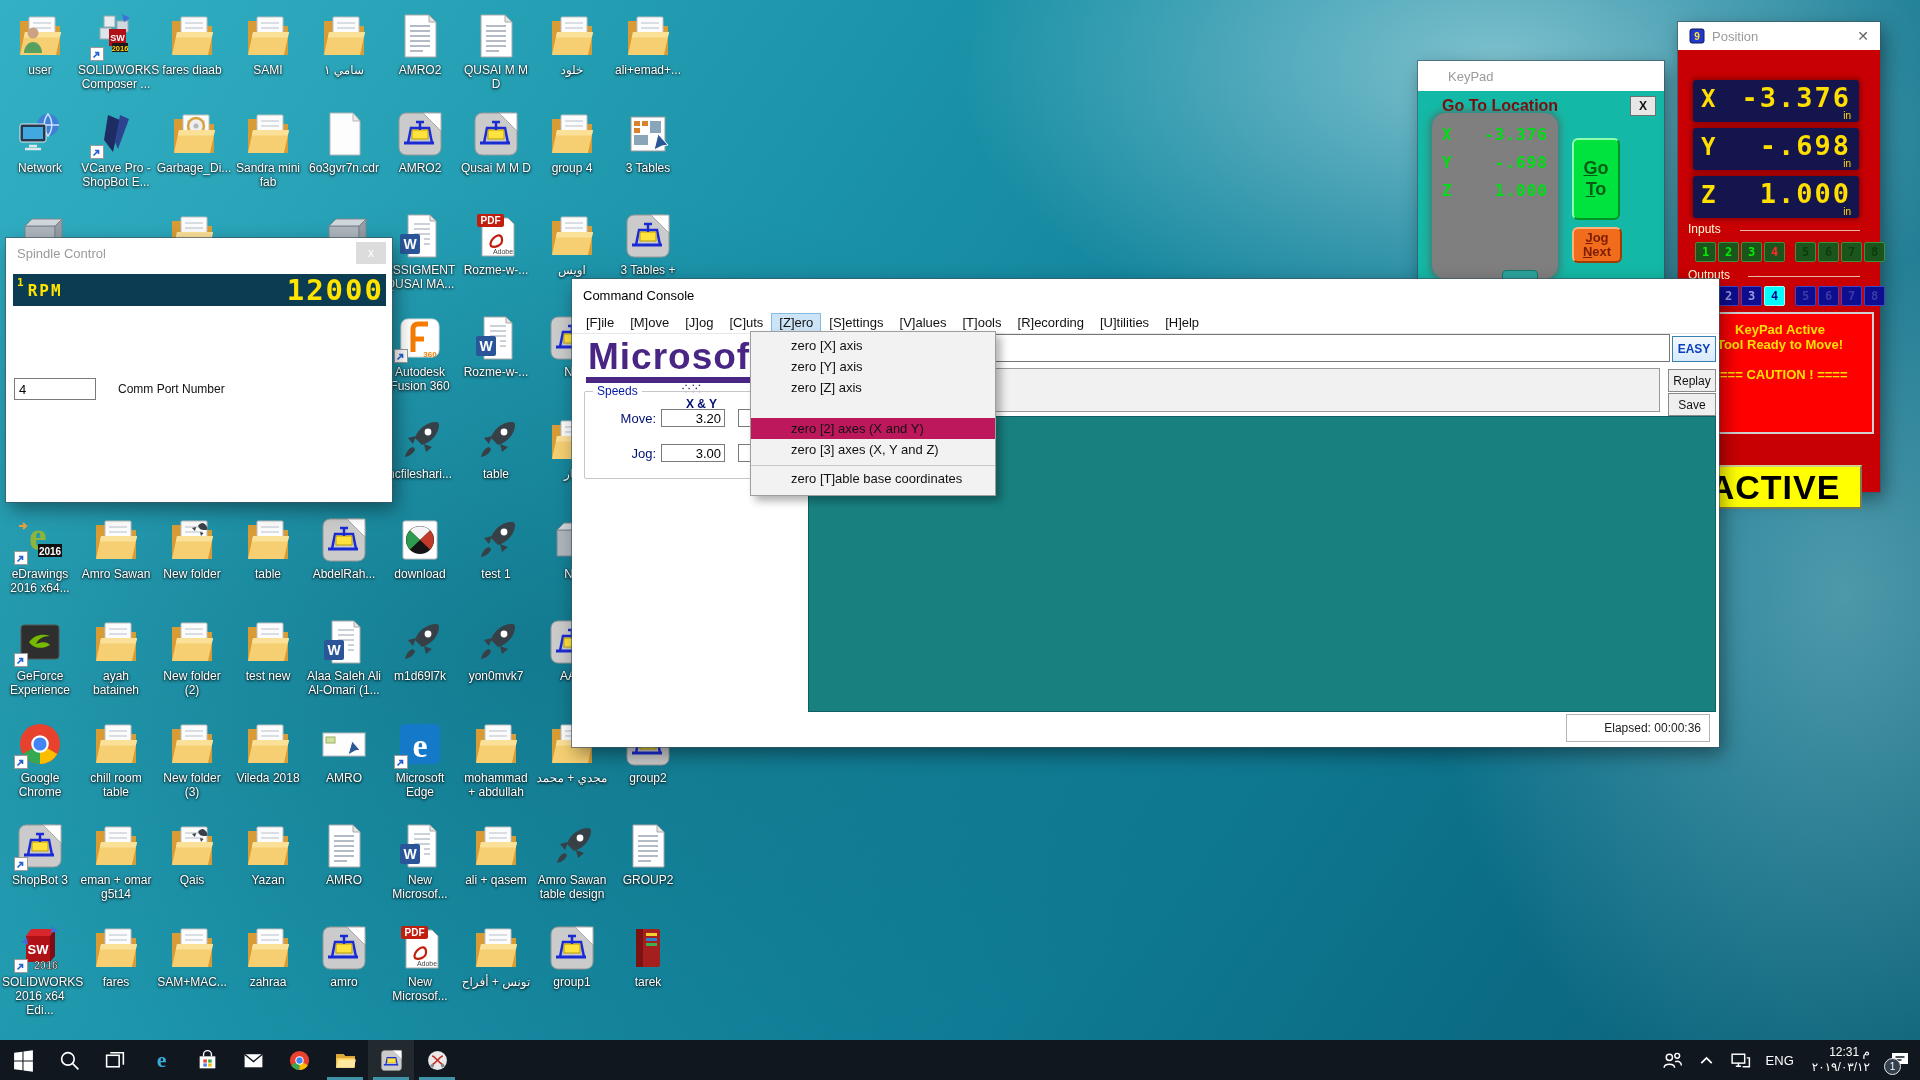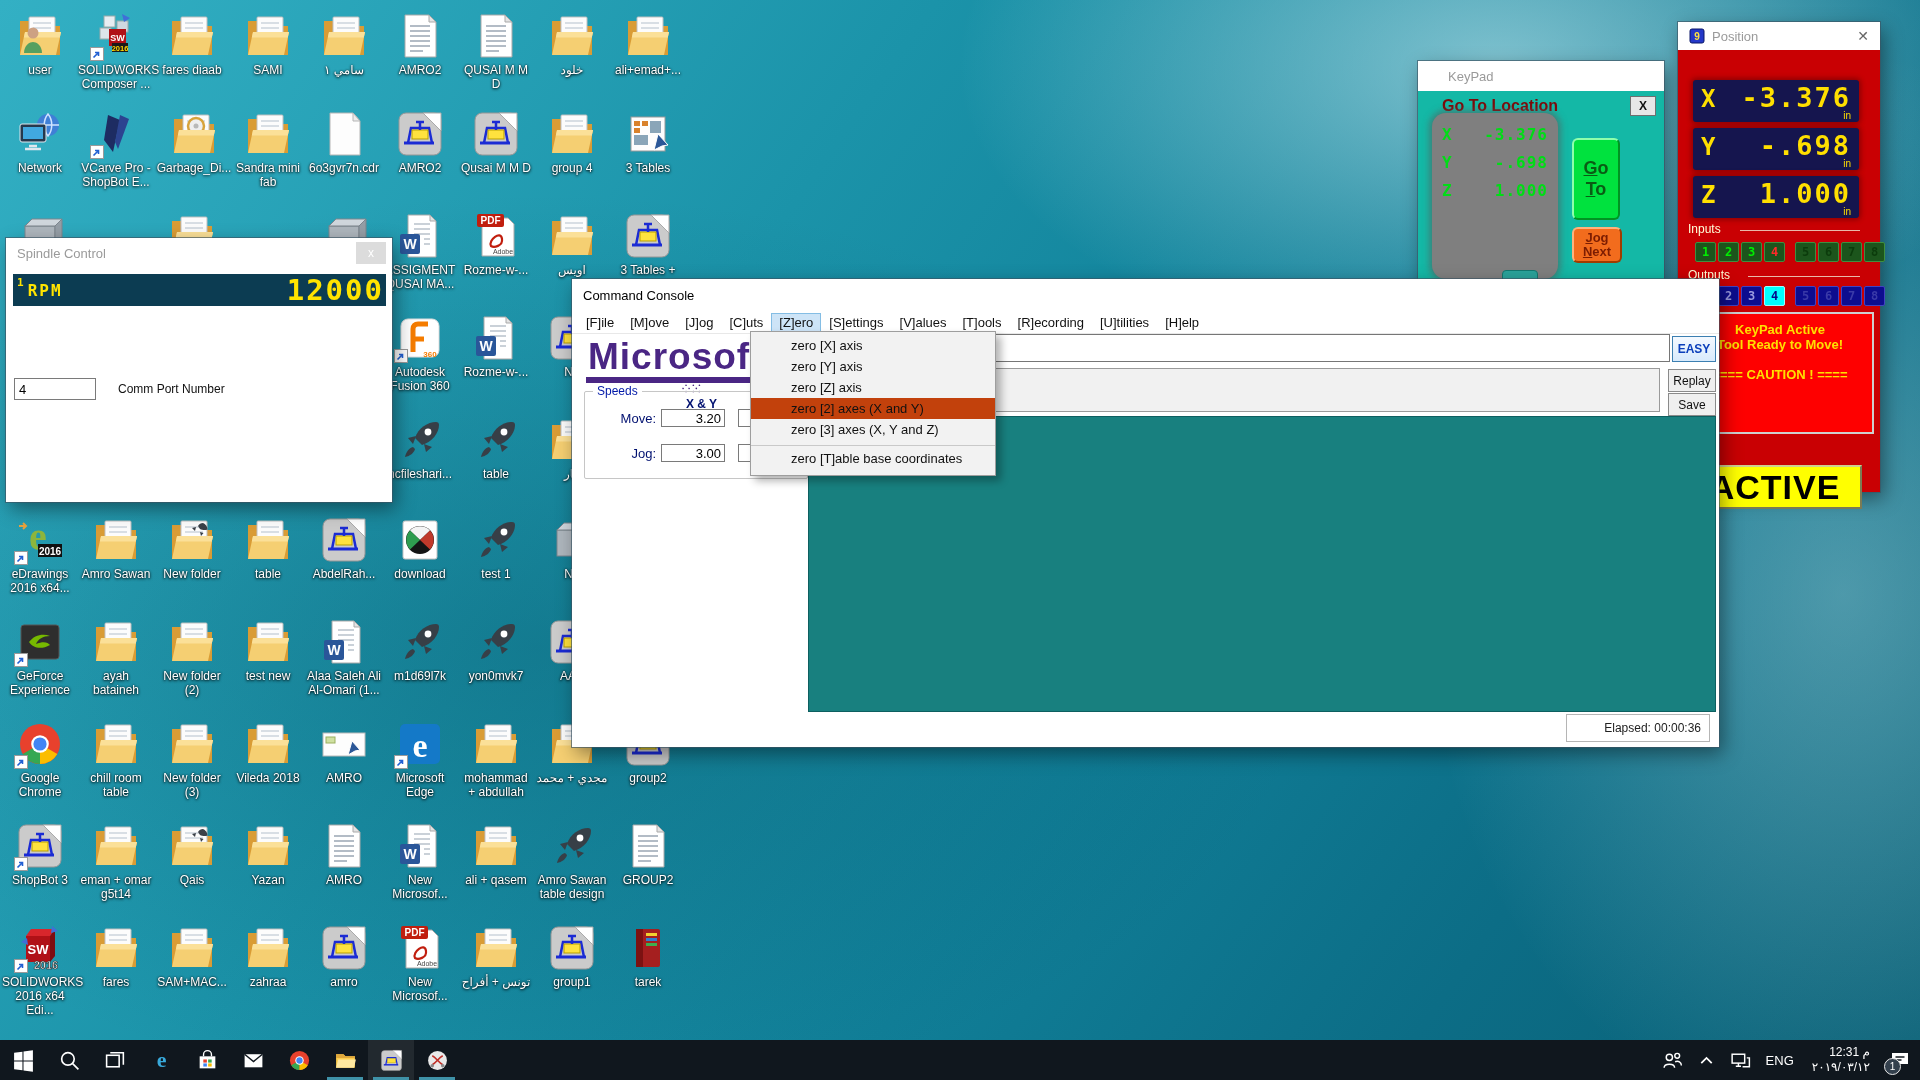--- a/index.html
+++ b/index.html
@@ -54,21 +54,21 @@
     border:1px solid #3c7fb1;color:#0b3fbb;font-weight:bold;font-size:12px;display:flex;align-items:center;justify-content:center;}
   .wbtn{position:absolute;width:46px;height:21px;background:#efefef;border:1px solid #8a8a8a;font-size:12px;color:#111;
     display:flex;align-items:center;justify-content:center;}
   .teal{position:absolute;left:236px;top:137px;width:906px;height:294px;background:#18807f;border:1px solid #0d5f60;}
   .statusgrp{position:absolute;left:14px;top:433px;width:972px;height:29px;border:1px solid #c6c6c6;}
   .elapsed{position:absolute;left:994px;top:435px;width:134px;height:26px;border:1px solid #b5b5b5;
     display:flex;align-items:center;justify-content:flex-end;padding-right:8px;font-size:12px;color:#222;}
   .dropdown{position:absolute;left:178px;top:52px;width:244px;background:#f2f2f2;border:1px solid #9e9e9e;
     box-shadow:5px 5px 8px rgba(0,0,0,.3);padding:3px 0;z-index:9;}
   .dropdown .di{height:21px;line-height:21px;padding-left:40px;font-size:13px;color:#111;}
-  .dropdown .di.on{background:#c2410c;}
+  .dropdown .di.on{background:#be185d;margin-top:20px;}
   .dropdown .di.sep{border-top:1px solid #c9c9c9;margin-top:5px;padding-top:2px;height:24px;}
   
   .kp-body{position:absolute;left:0;right:0;top:30px;bottom:0;background:#14b8a6;}
   .kp-head{position:absolute;left:24px;top:6px;font-size:16px;font-weight:bold;color:#7c0b0b;}
   .kp-x{position:absolute;right:8px;top:5px;width:24px;height:18px;background:#e7e7e7;border:1px solid #707070;
     font-size:12px;font-weight:bold;color:#111;display:flex;align-items:center;justify-content:center;}
   .kp-lcd{position:absolute;left:14px;top:22px;width:126px;height:166px;background:#7f7f7f;border-radius:14px;
     box-shadow:0 0 6px 3px rgba(90,90,90,.55);padding-top:12px;box-sizing:border-box;}
   .kp-row{display:flex;padding:0 10px;margin-bottom:9px;font-family:"DejaVu Sans Mono",monospace;font-weight:bold;color:#00dd16;font-size:16px;}
   .kp-row .a{width:24px;}

